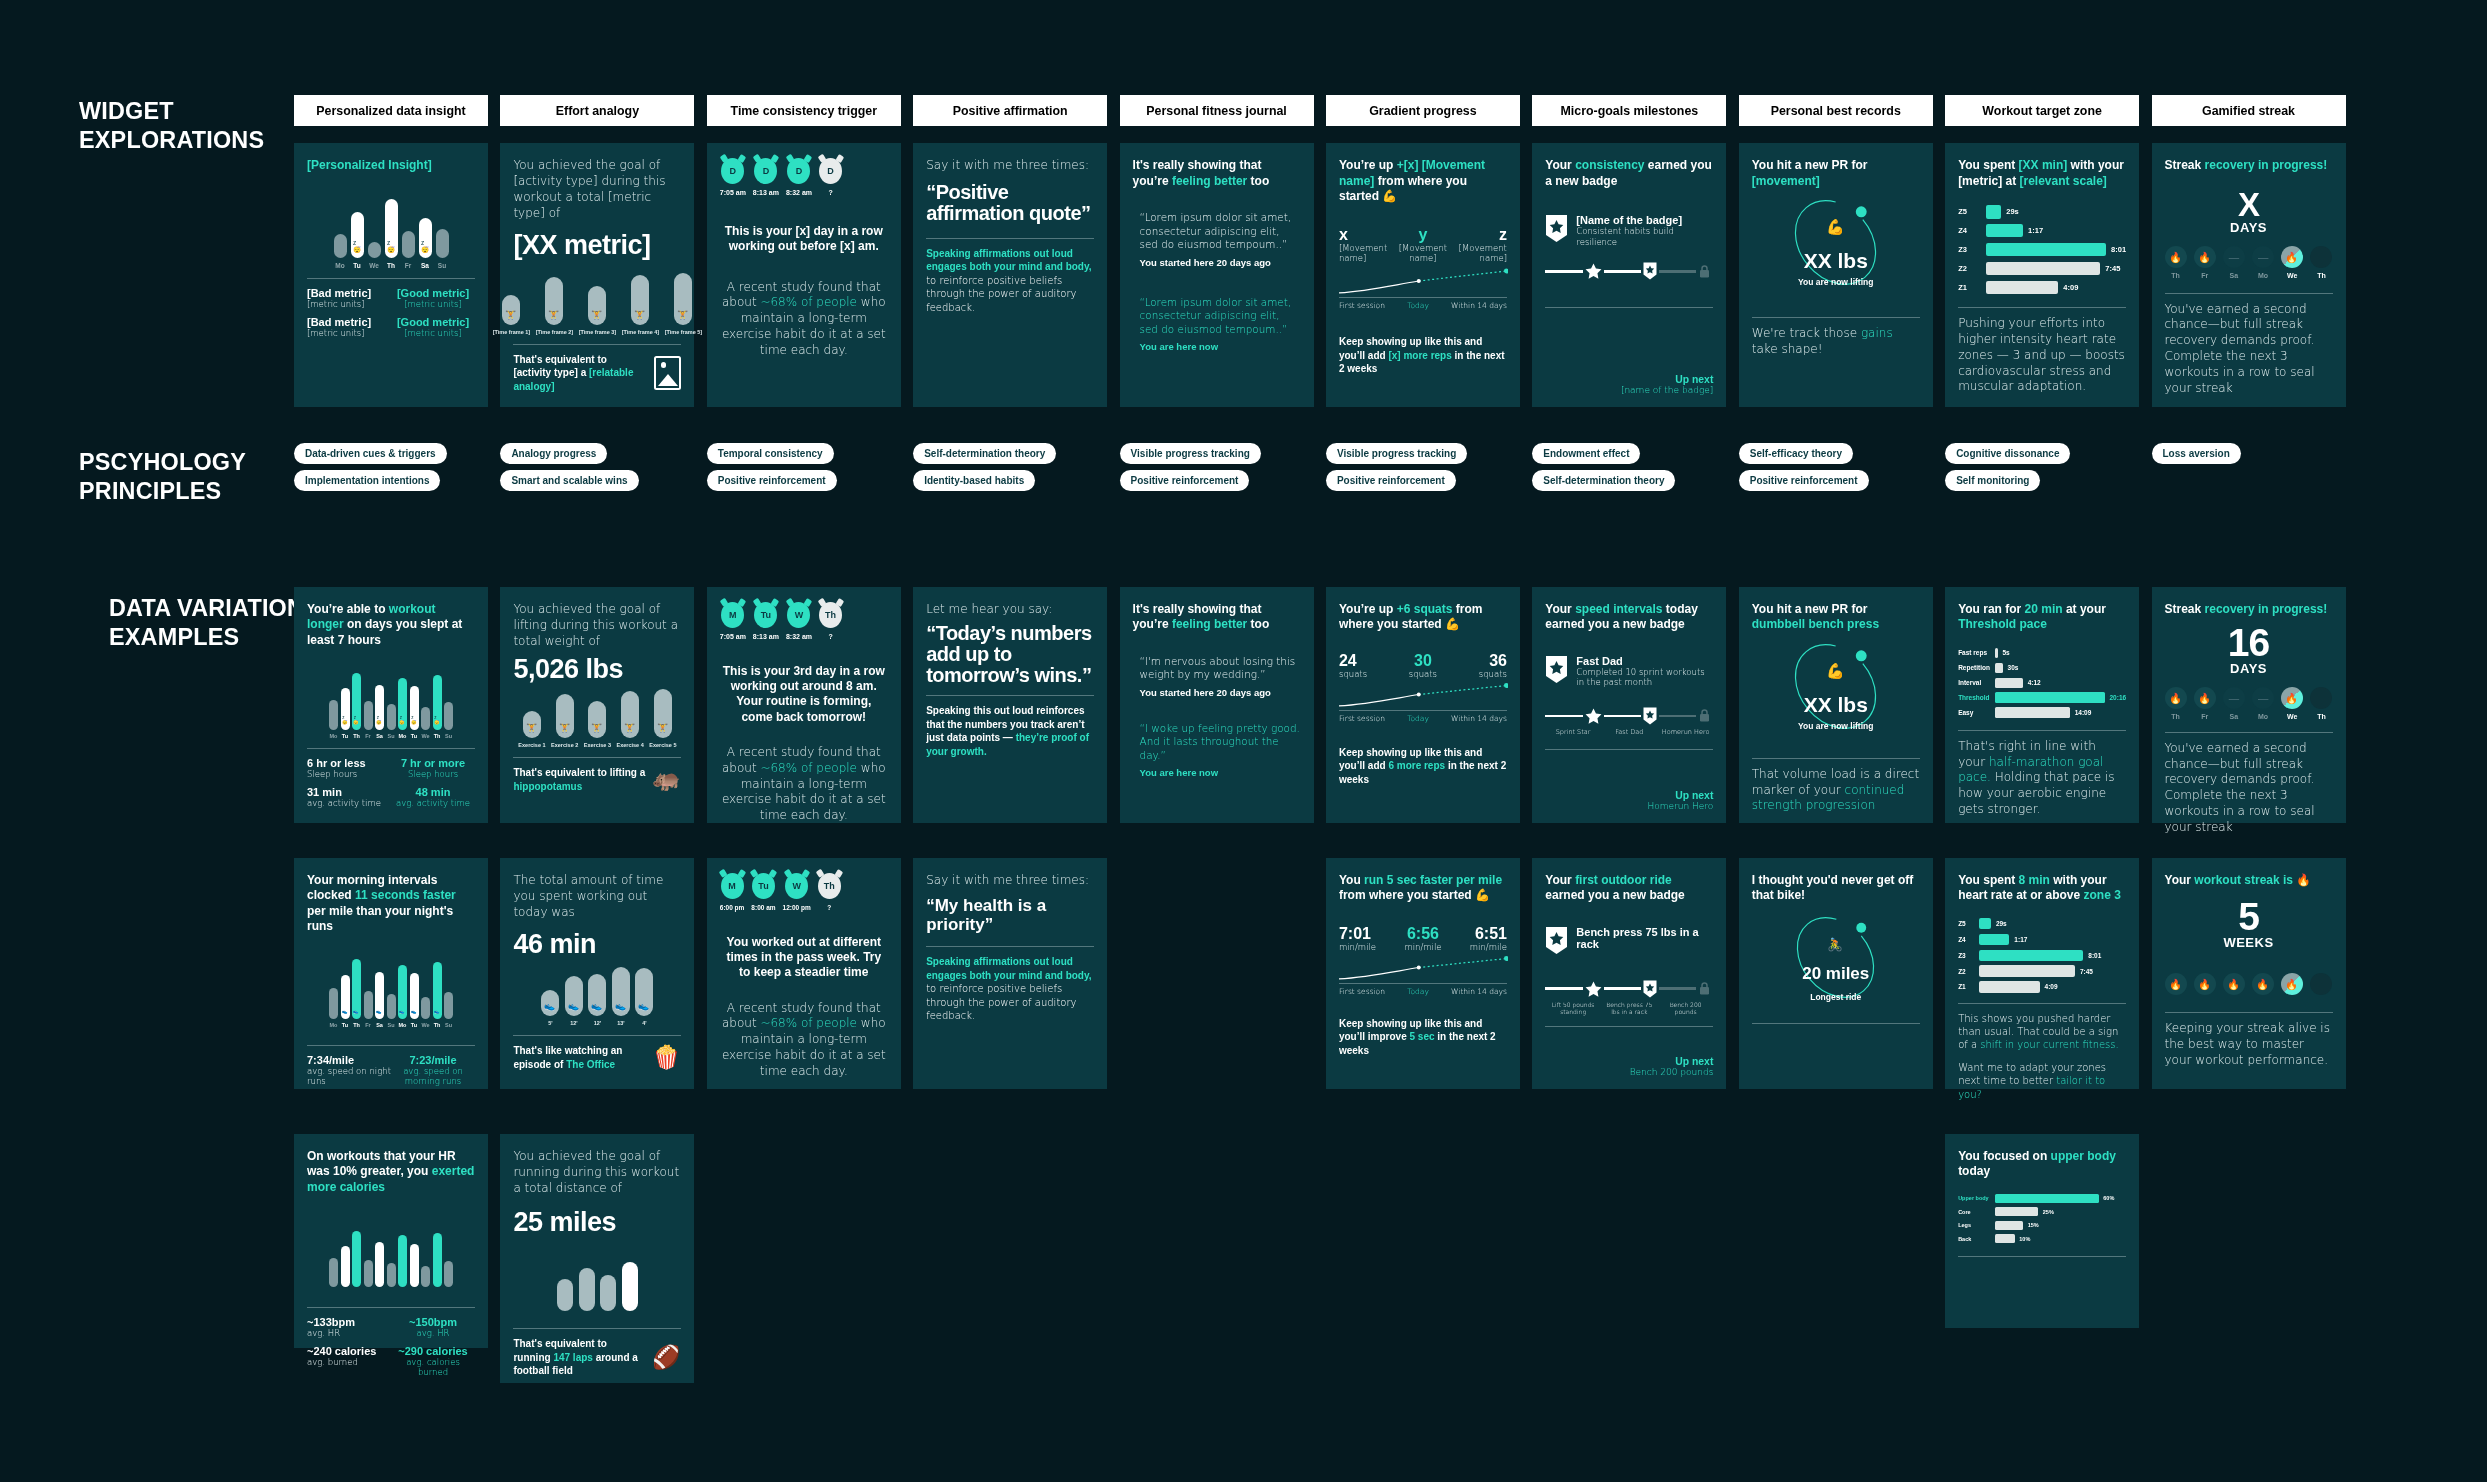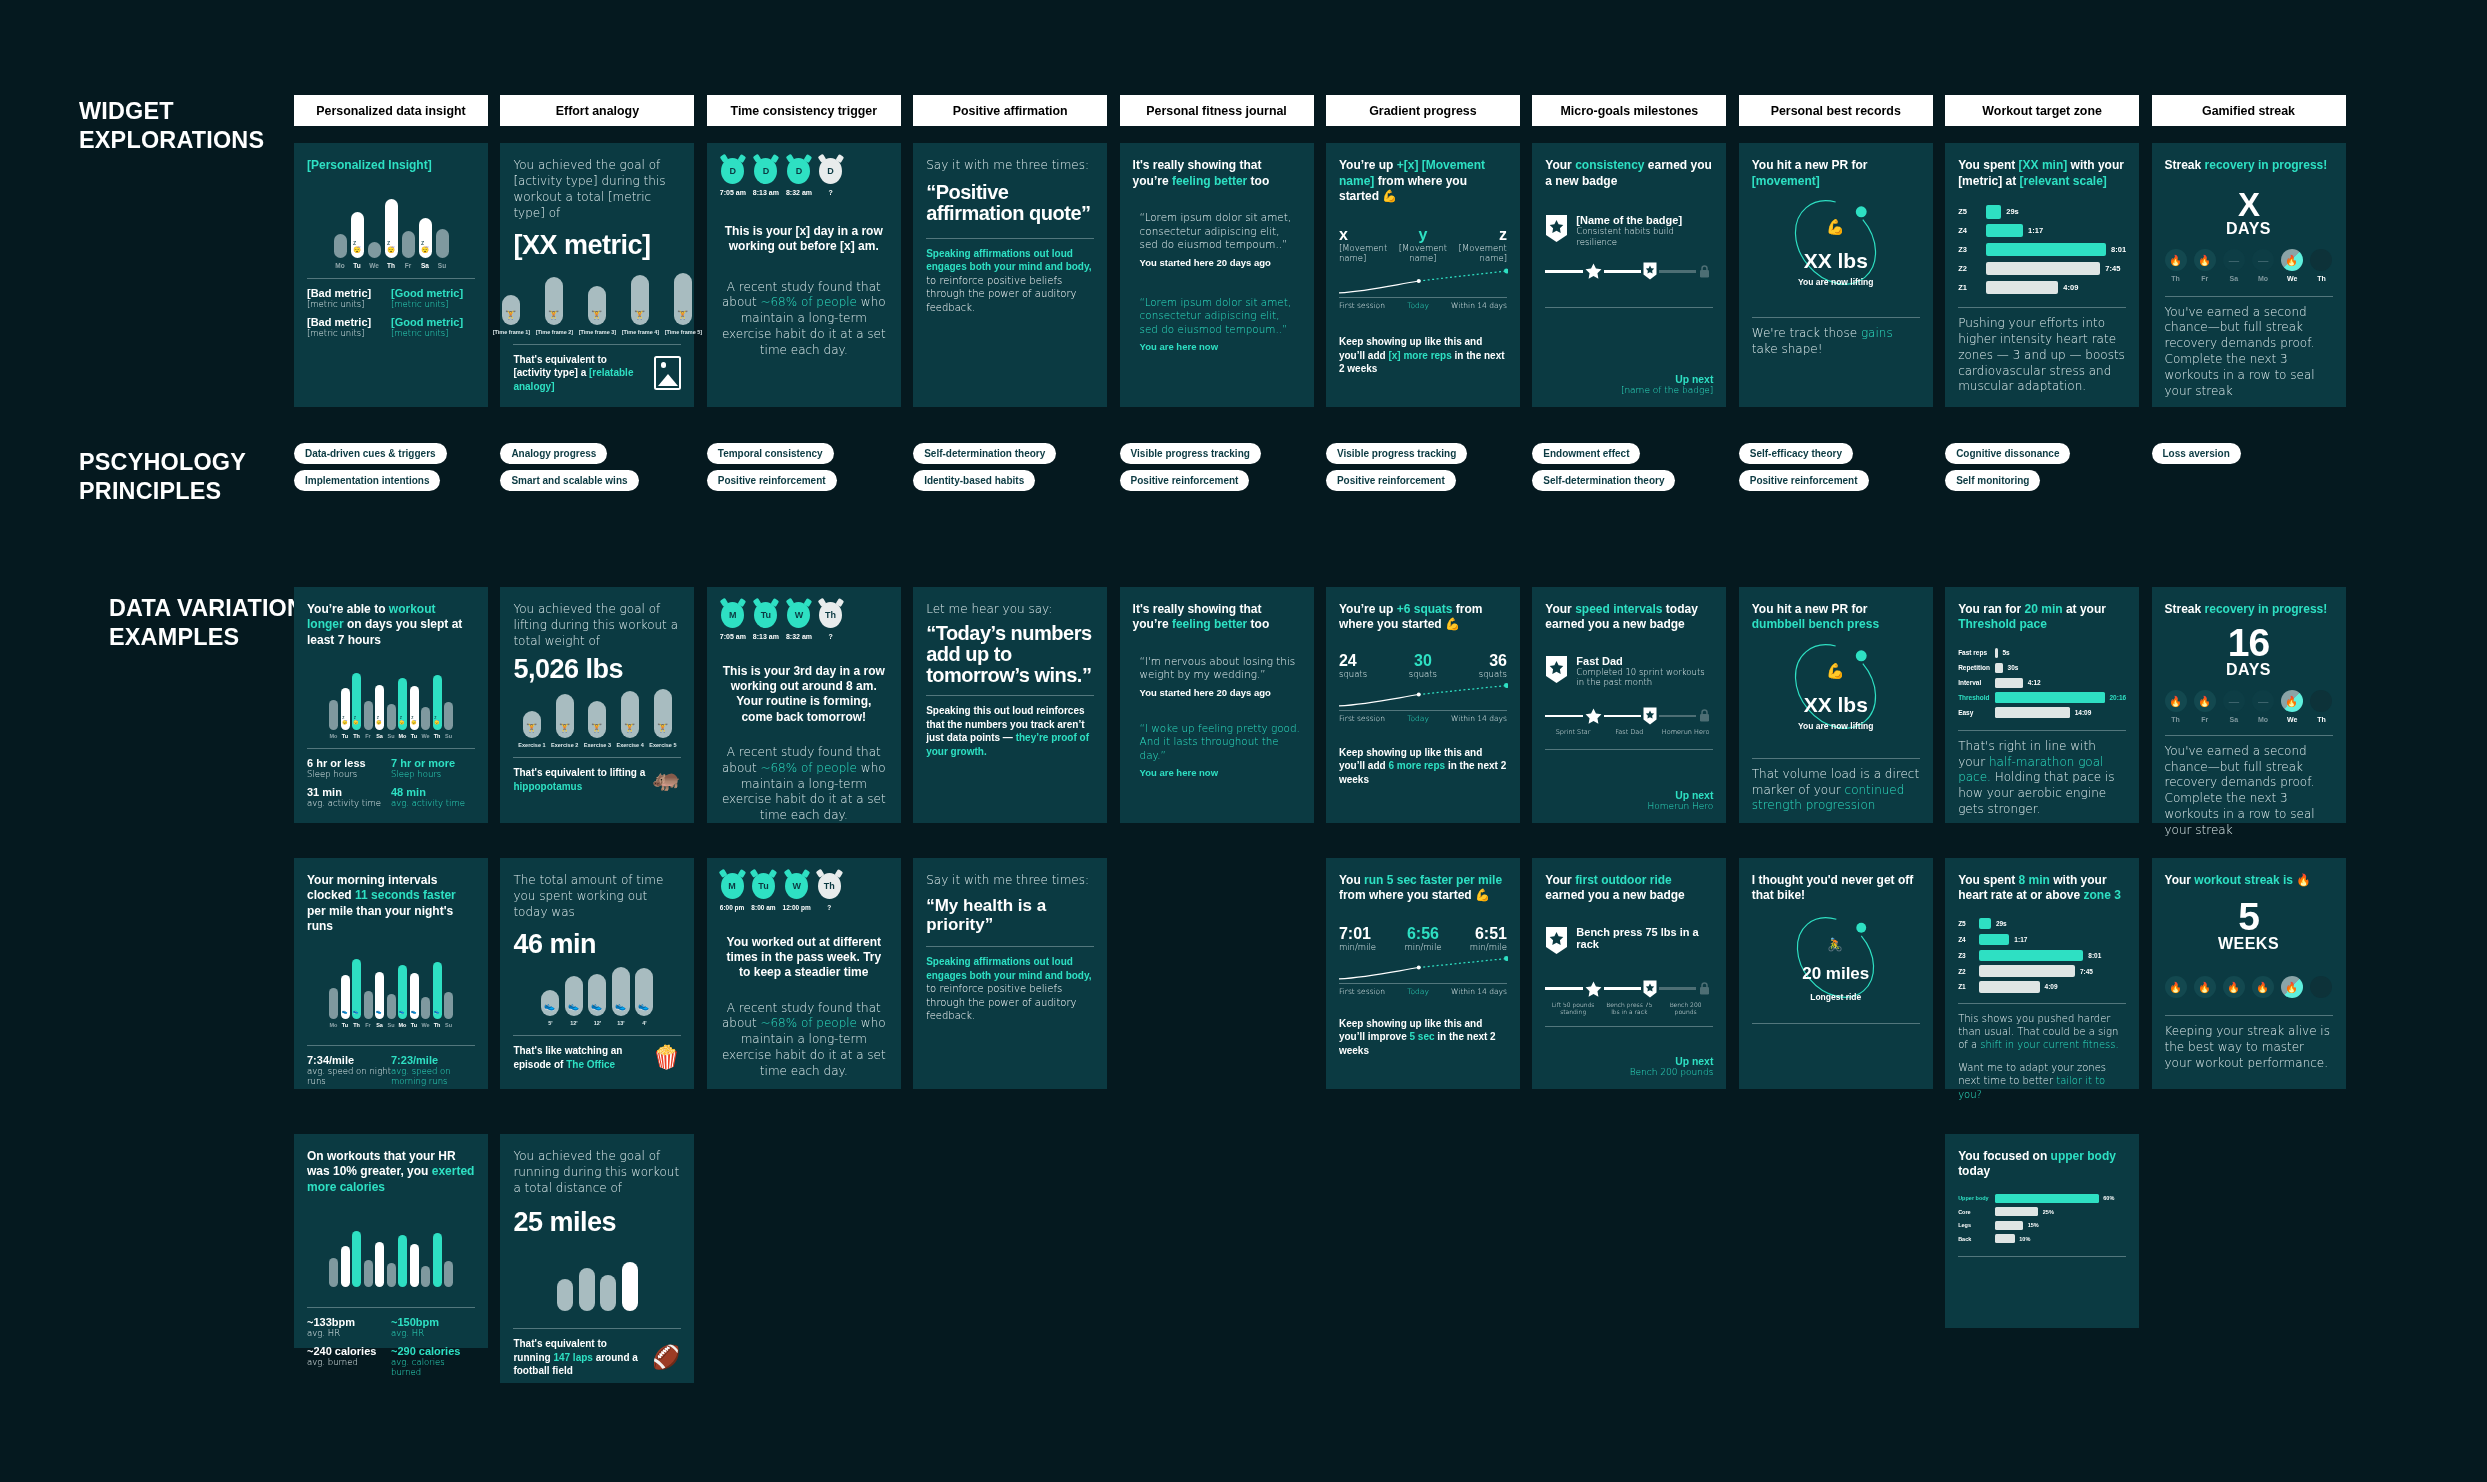--- a/index.html
+++ b/index.html
@@ -77,21 +77,21 @@
   .daylbl.on{color:#fff;}
 
   .pills-sm .pill{width:9px;}
   .pills-sm .daylbl{font-size:5.5px;}
 
   
   .quad{display:flex;flex-wrap:wrap;}
   .quad>div{width:50%;margin-bottom:7px;}
   .mv{font-size:11px;font-weight:bold;}
   .mu{font-size:8.5px;font-weight:300;font-family:"DejaVu Sans",sans-serif;color:#e0eced;}
-  .teal .mv,.teal .mu{color:var(--accent);}
+  .teal .mv,.teal .mu{color:var(--accent);text-align:center;}
 
   
   .clocks{display:flex;gap:7px;justify-content:flex-start;}
   .clockwrap{text-align:center;}
   .clock{
     width:23px;height:26px;border-radius:50%;
     background:var(--accent);color:var(--card);
     display:flex;align-items:center;justify-content:center;
     font-size:9px;font-weight:bold;position:relative;margin:0 auto;
   }
@@ -142,21 +142,21 @@
   .upnext .u1{font-size:10.4px;font-weight:bold;color:var(--accent);}
   .upnext .u2{font-size:9px;font-weight:300;font-family:"DejaVu Sans",sans-serif;color:var(--accent);}
 
   
   .ring{position:relative;width:95px;height:104px;margin:4px auto 0;}
   .ringlbl{font-size:8.5px;font-weight:bold;text-align:center;margin-top:3px;line-height:1.25;}
   .ringbig{font-size:21px;font-weight:bold;text-align:center;}
 
   
   .streakbig{font-size:33px;font-weight:bold;text-align:center;line-height:0.92;letter-spacing:-1px;}
-  .streakunit{font-size:16px;font-weight:bold;text-align:center;letter-spacing:0.5px;}
+  .streakunit{font-size:13px;font-weight:bold;text-align:center;letter-spacing:0.5px;}
   .flames{display:flex;justify-content:space-between;margin-top:11px;}
   .fwrap{text-align:center;}
   .fcirc{
     width:22px;height:22px;border-radius:50%;
     background:#13484f;display:flex;align-items:center;justify-content:center;
     font-size:10.4px;color:#fff;margin:0 auto;
   }
   .fcirc.empty{background:#0d3d45;color:#4b7079;}
   .fcirc.half{background:linear-gradient(135deg,#8aa4a7 0 50%,#5ff0dd 50% 100%);color:#0b3a42;}
   .fcirc.dim{background:#0d3239;}

